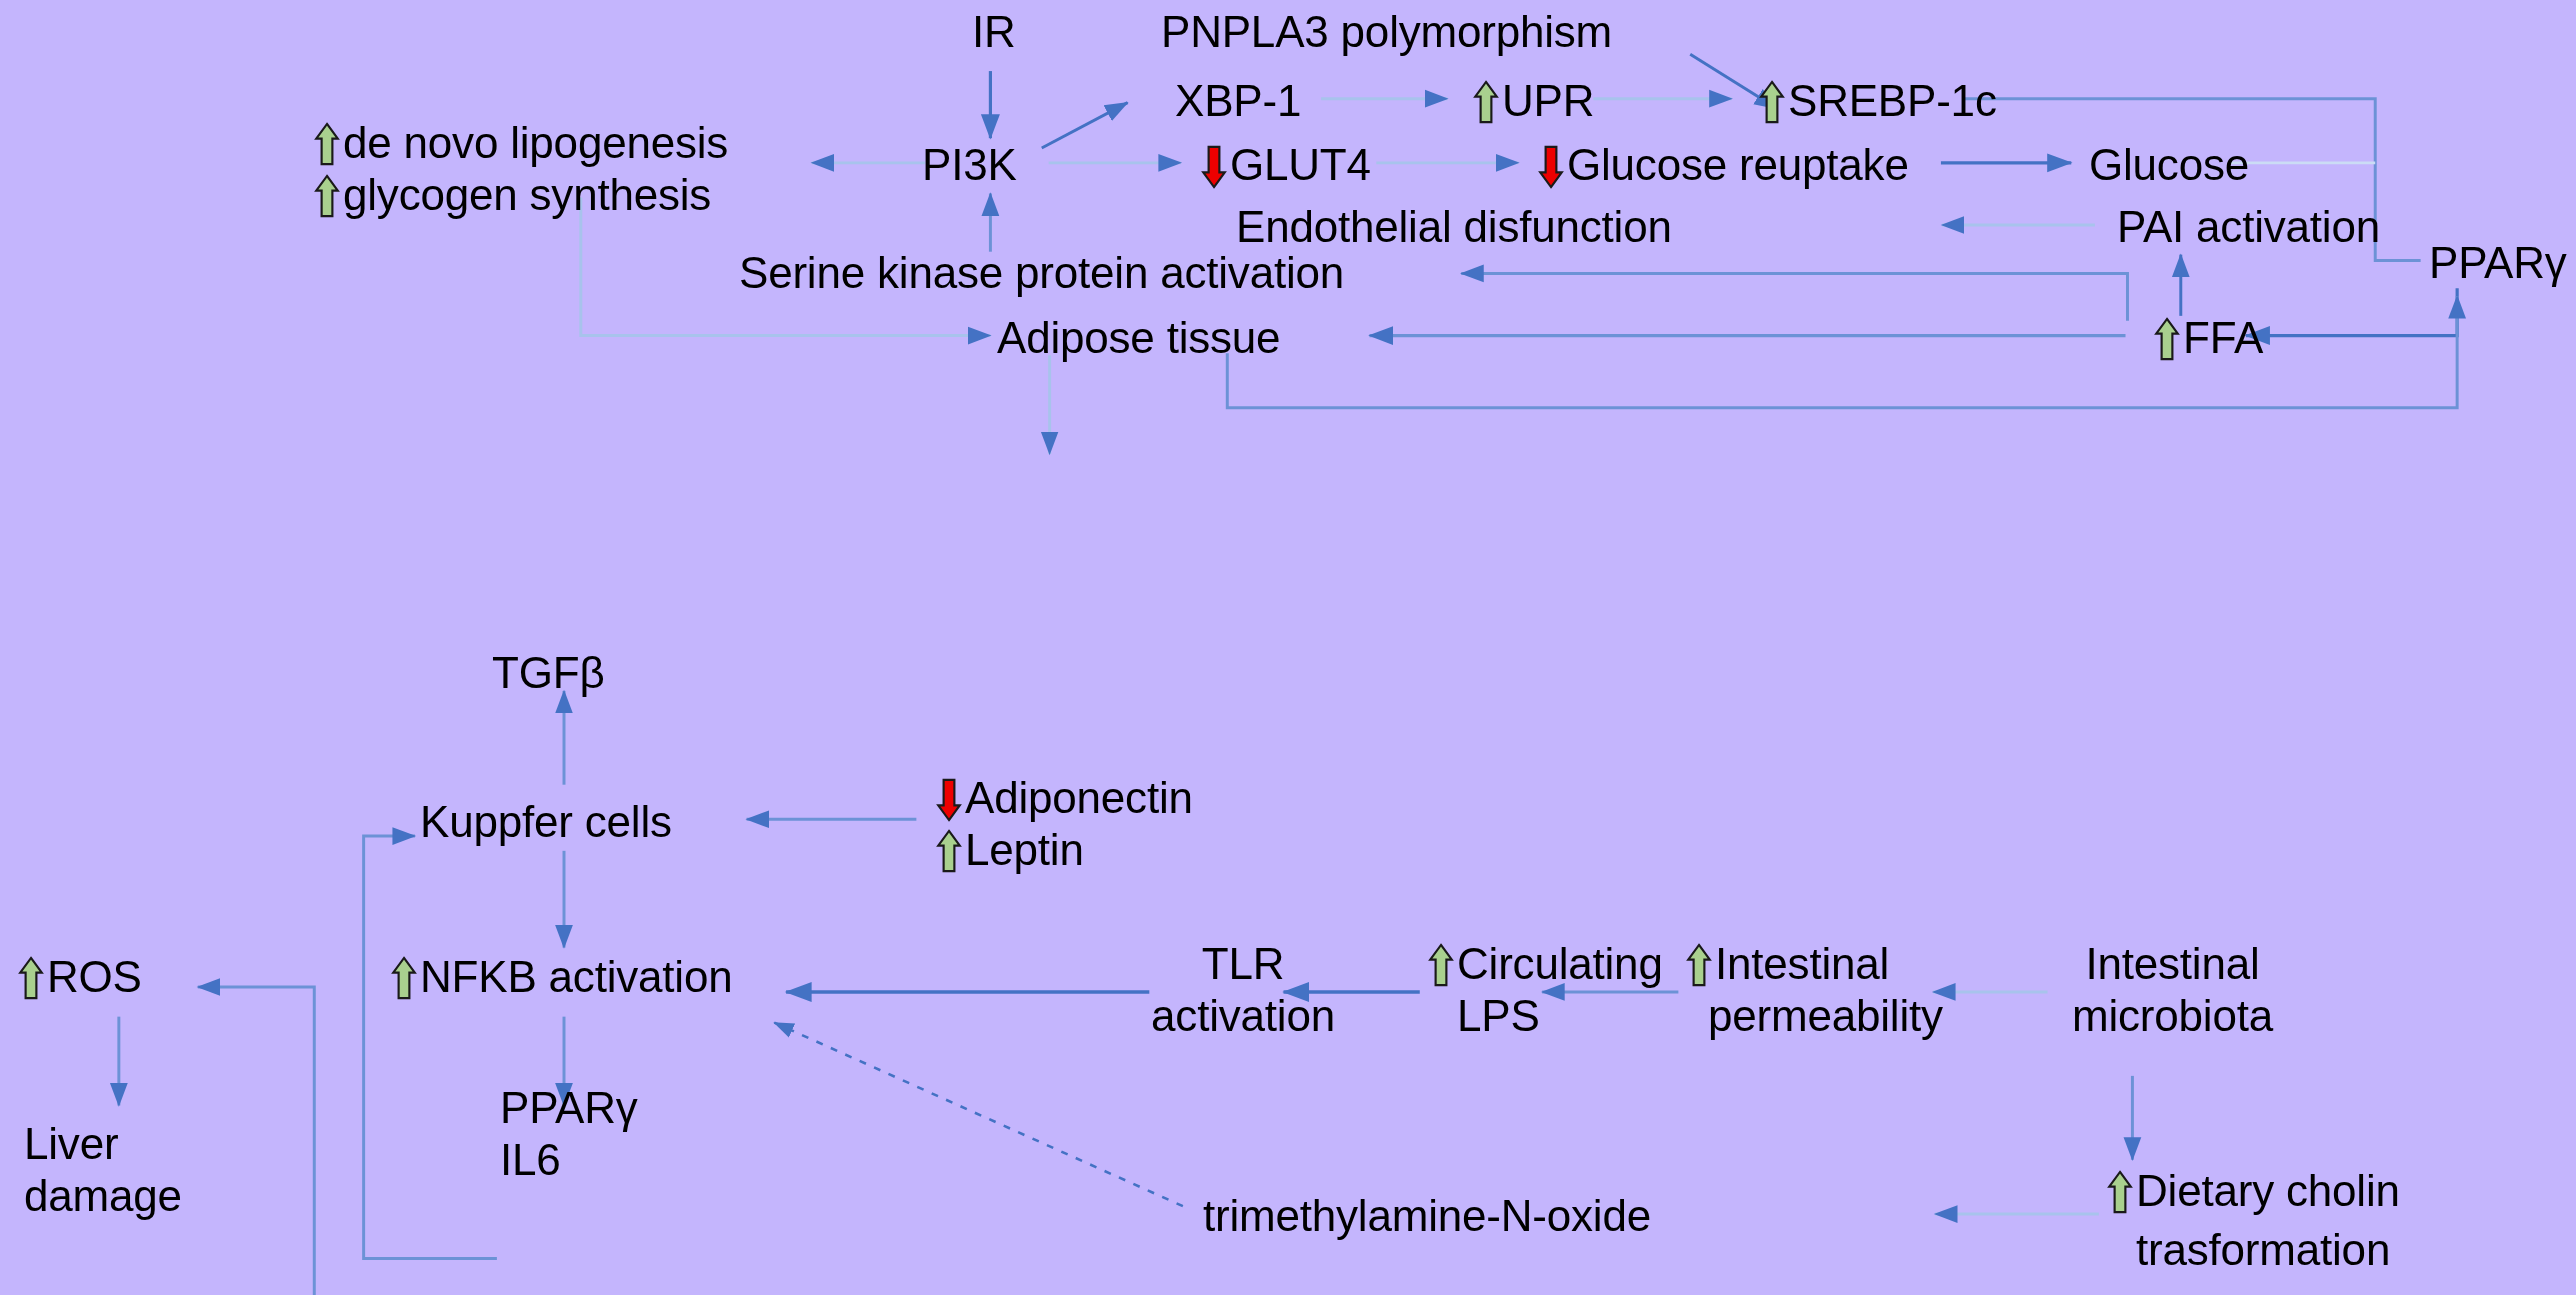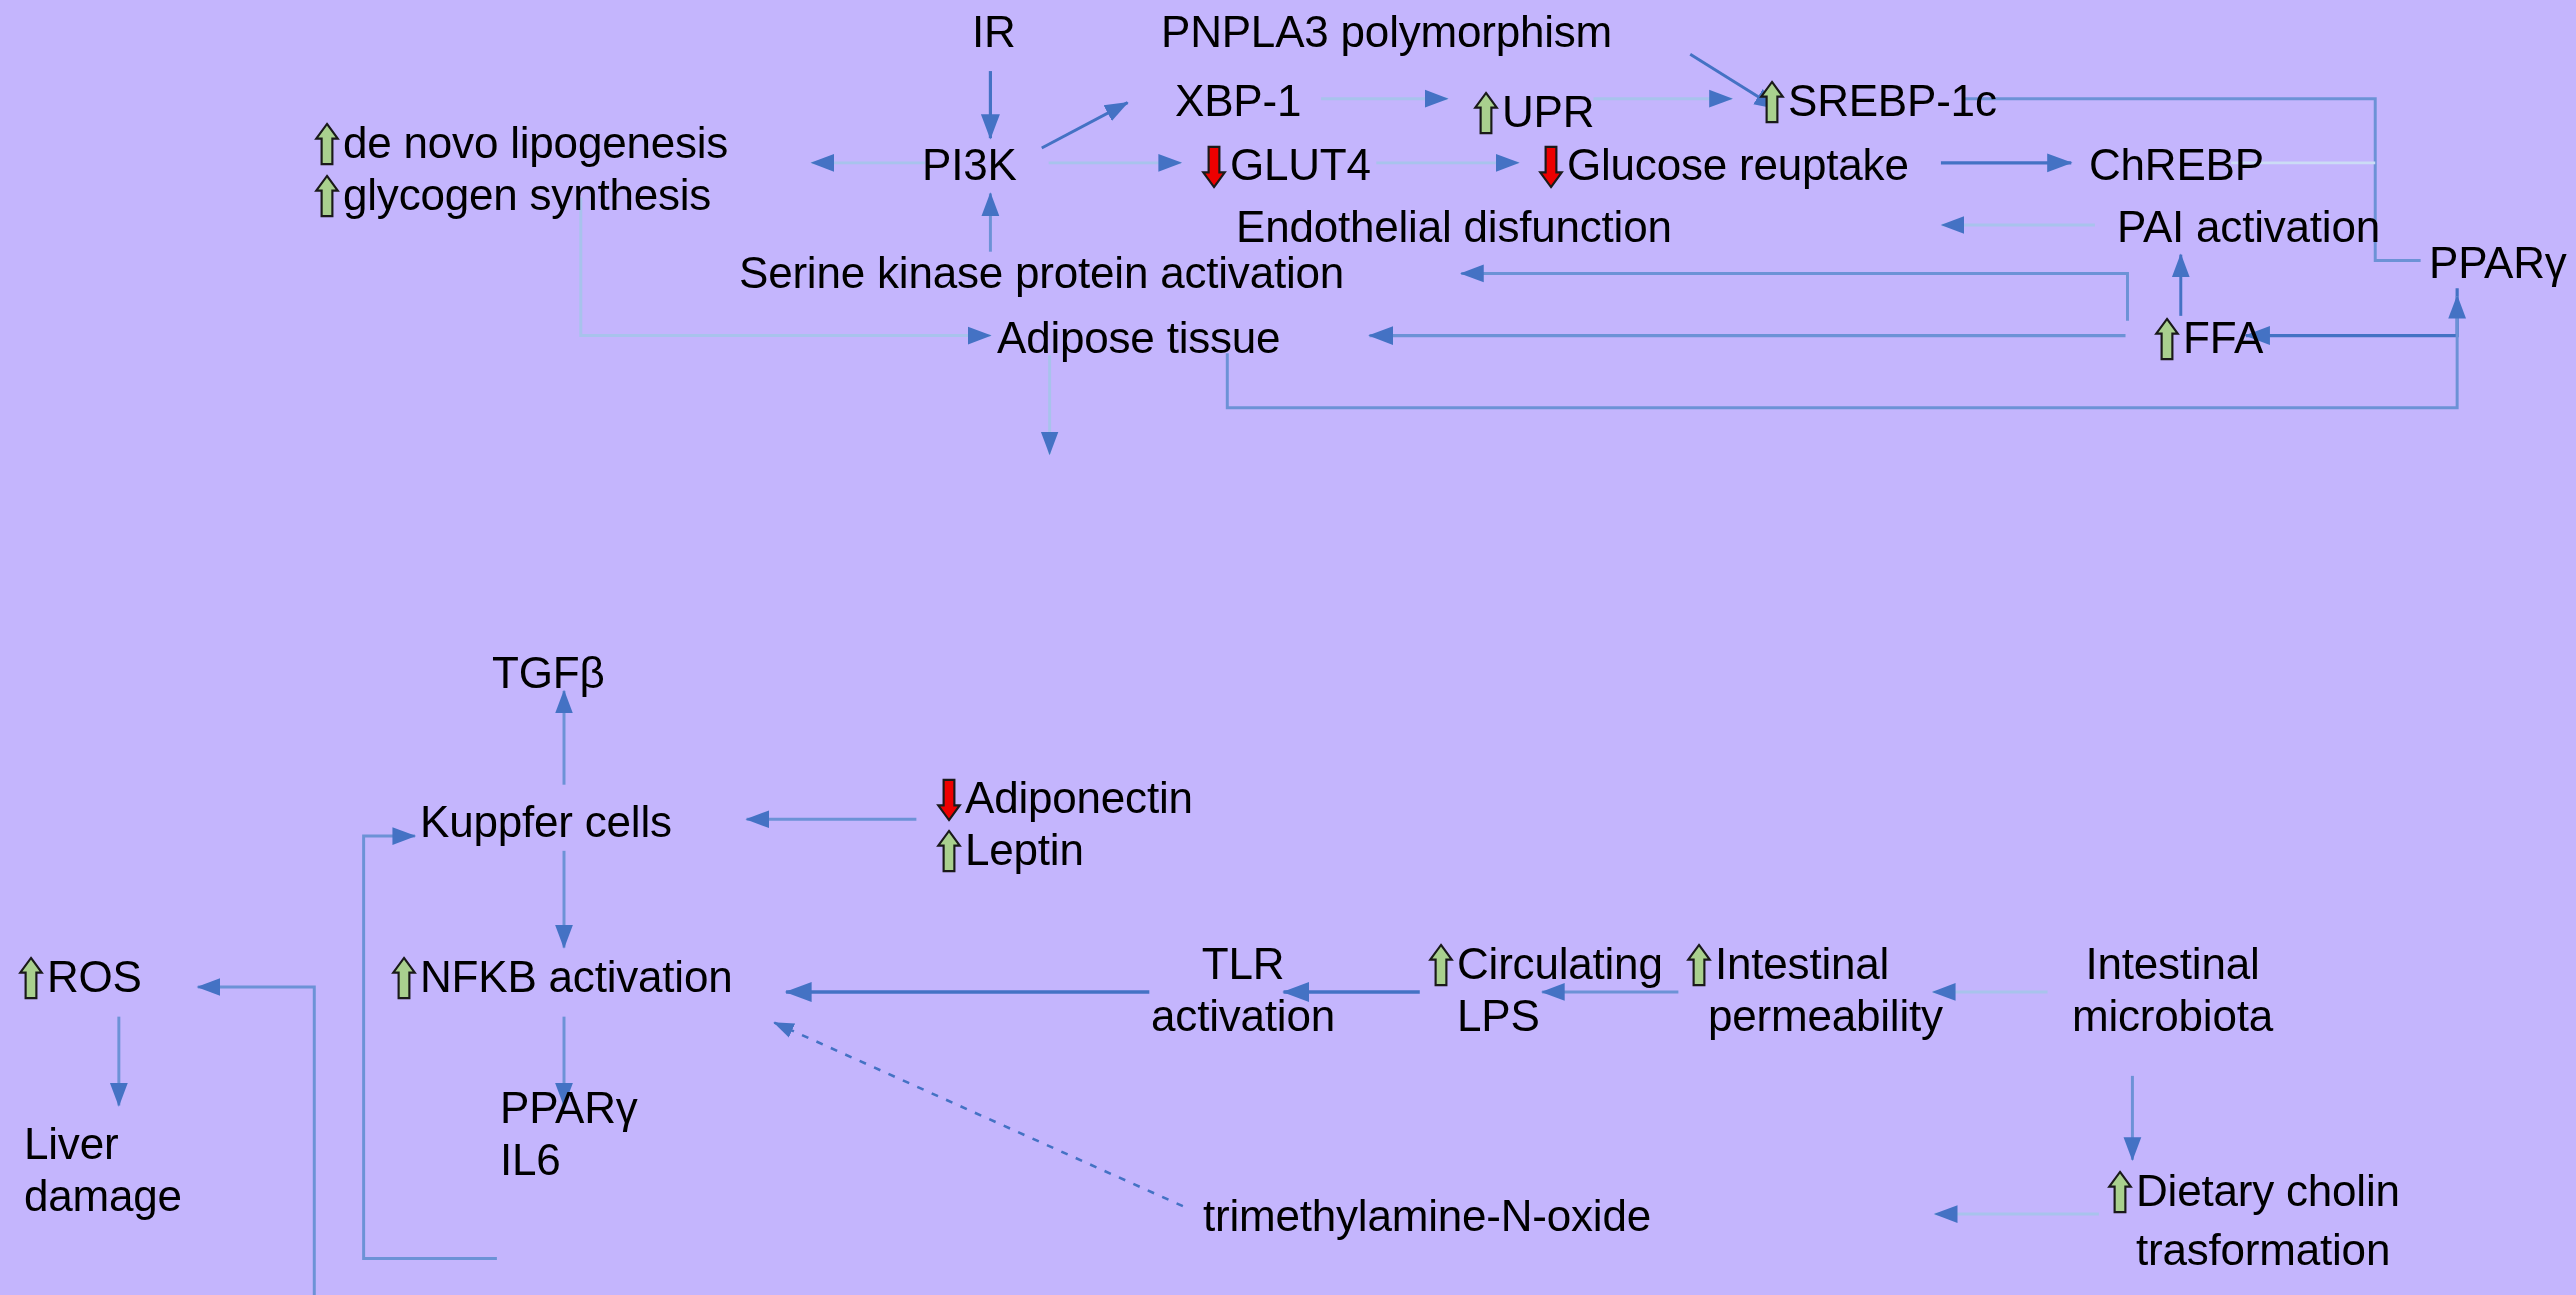--- a/index.html
+++ b/index.html
@@ -151,21 +151,21 @@
   </div>
 
   <div class="node" style="left:1161px; top:6px;">
     <span class="txt">PNPLA3 polymorphism</span>
   </div>
 
   <div class="node" style="left:1175px; top:75px;">
     <span class="txt">XBP-1</span>
   </div>
 
-  <div class="node" style="left:1473px; top:86px;">
+  <div class="node" style="left:1473px; top:75px;">
     <span class="glyph">
       <svg viewBox="0 0 26 46">
           <path d="M13,2 L24,17 L18.5,17 L18.5,43 L7.5,43 L7.5,17 L2,17 Z" fill="#A9D08E" stroke="#1A1A1A" stroke-width="2.2" stroke-linejoin="miter"></path>
         </svg>
     </span>
     <span class="txt">UPR</span>
   </div>
 
   <div class="node" style="left:1759px; top:75px;">
     <span class="glyph">
@@ -211,21 +211,21 @@
   <div class="node" style="left:1538px; top:139px;">
     <span class="glyph">
       <svg viewBox="0 0 26 46">
           <path d="M13,44 L24,29 L18.5,29 L18.5,3 L7.5,3 L7.5,29 L2,29 Z" fill="#EE0000" stroke="#1A1A1A" stroke-width="2.2" stroke-linejoin="miter"></path>
         </svg>
     </span>
     <span class="txt">Glucose reuptake</span>
   </div>
 
   <div class="node" style="left:2089px; top:139px;">
-    <span class="txt">ChREBP</span>
+    <span class="txt">Glucose</span>
   </div>
 
   <div class="node" style="left:1236px; top:201px;">
     <span class="txt">Endothelial disfunction</span>
   </div>
 
   <div class="node" style="left:2117px; top:201px;">
     <span class="txt">PAI activation</span>
   </div>
 

